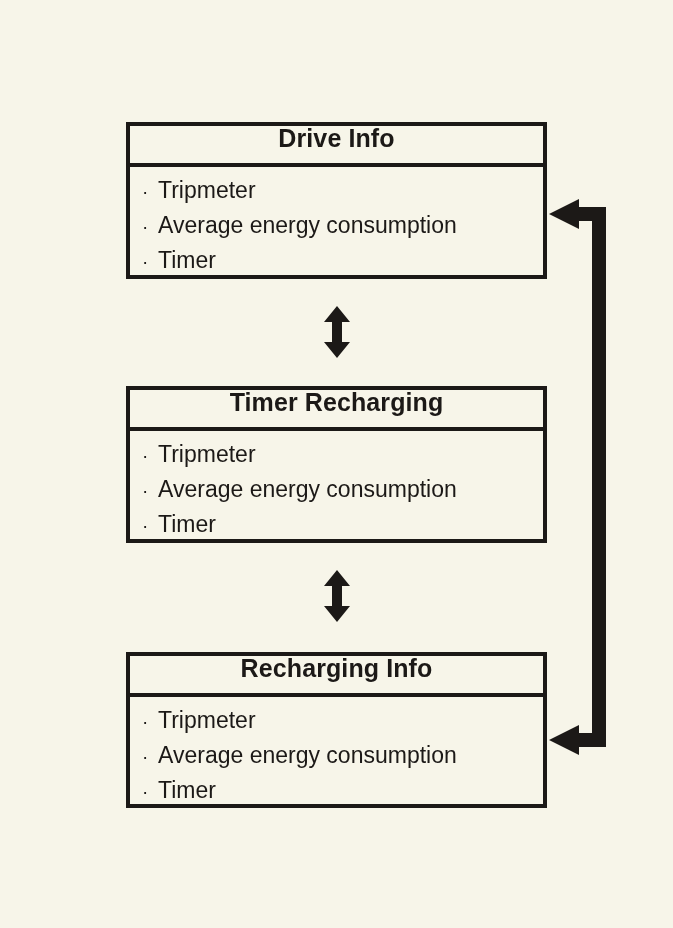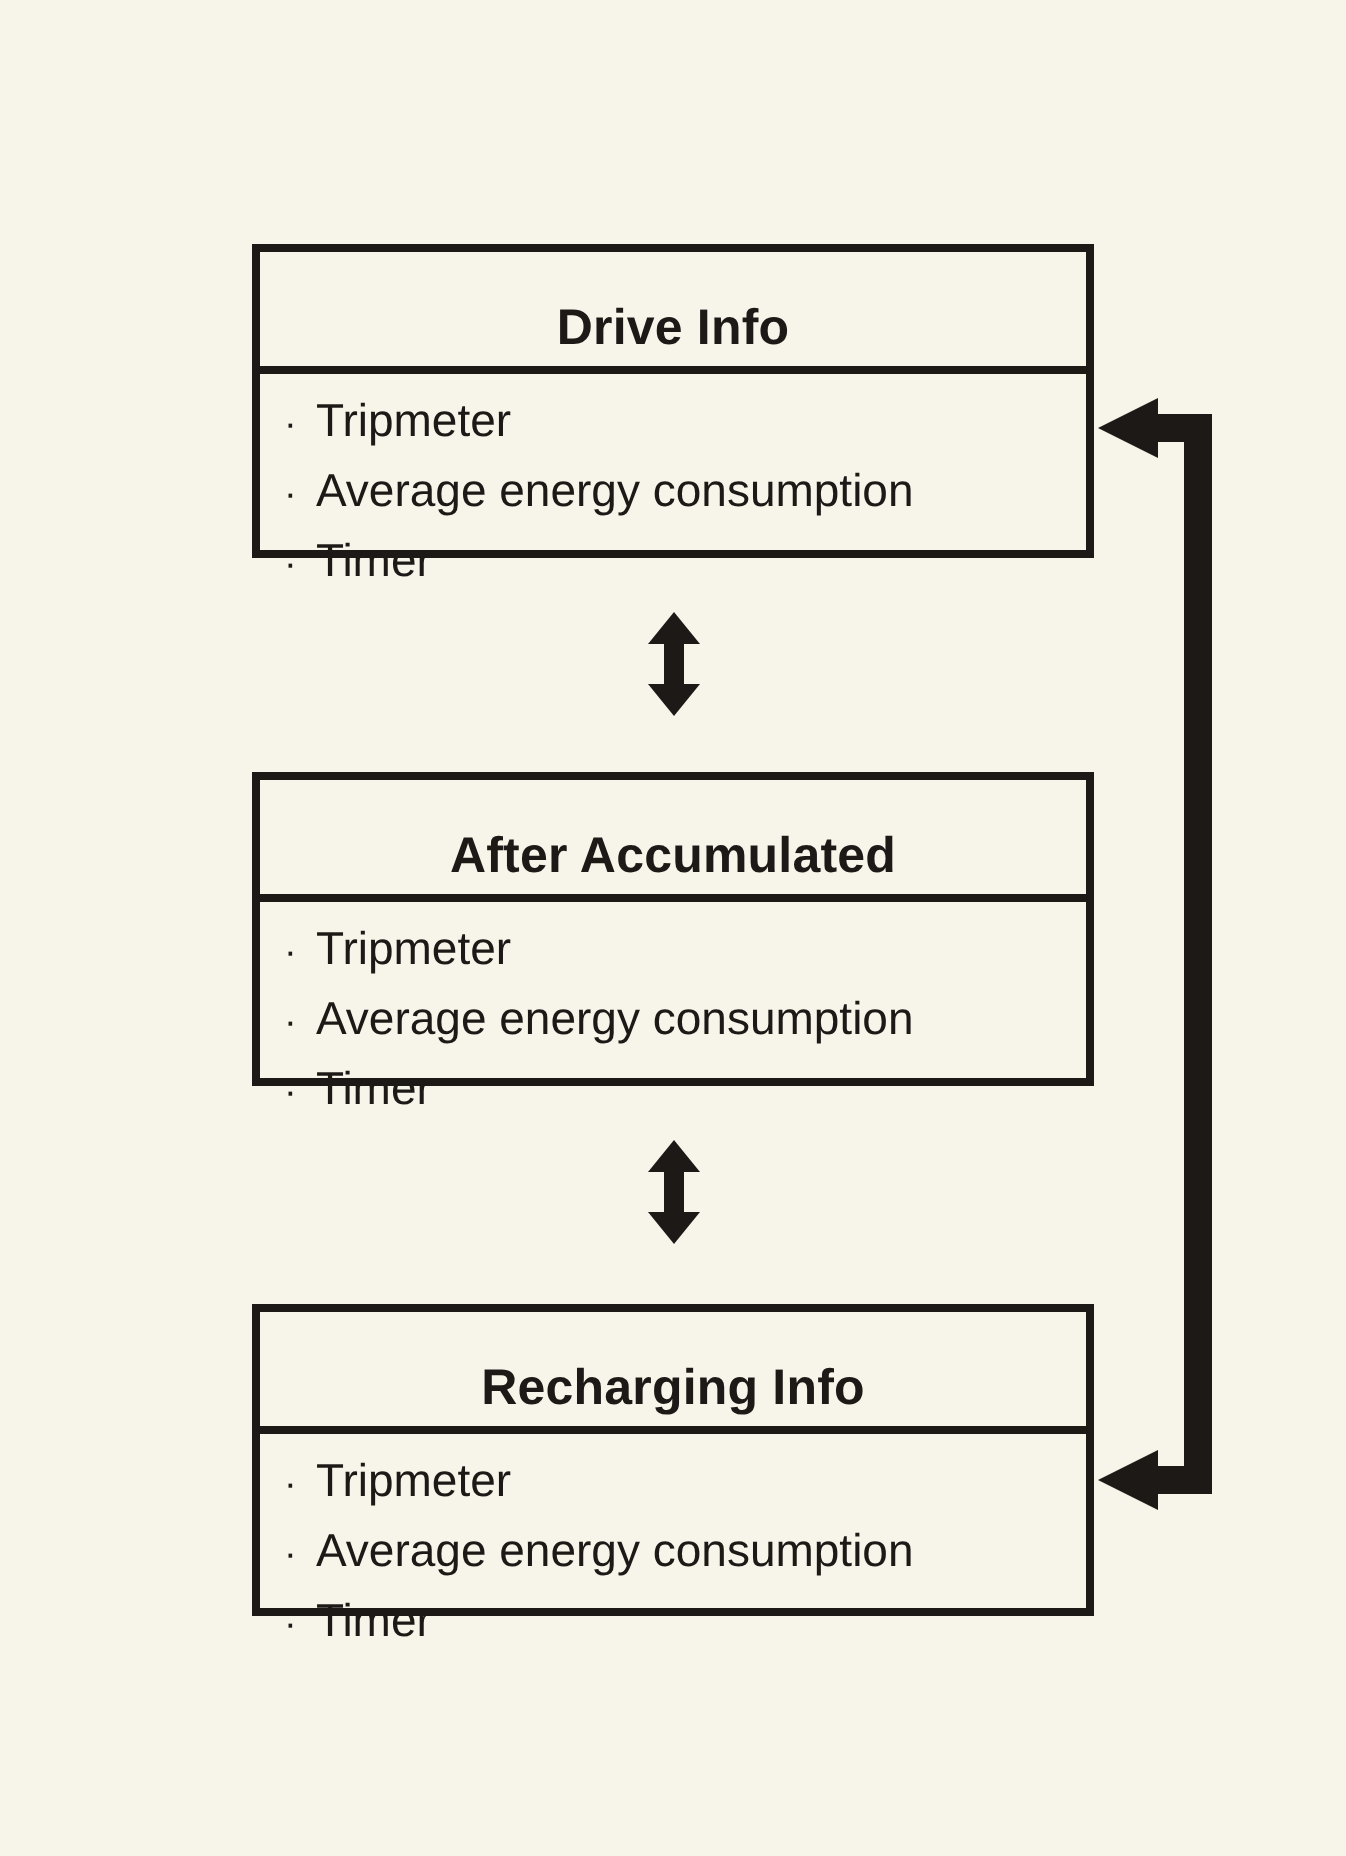--- a/index.html
+++ b/index.html
@@ -32,24 +32,23 @@
   }
   .box-1 { top: 122px; height: 157px; }
   .box-2 { top: 386px; height: 157px; }
   .box-3 { top: 652px; height: 156px; }
 
   .box-header {
     height: 41px;
     box-sizing: border-box;
     border-bottom: 4px solid #1c1917;
     display: flex;
-    align-items: center;
+    align-items: flex-start;
     justify-content: center;
     background: #f7f5e9;
-    margin-top: 20px;
   }
   .box-header-title {
     font-size: 25px;
     font-weight: bold;
     color: #1c1917;
     letter-spacing: 0.1px;
     line-height: 1;
     white-space: nowrap;
   }
 
@@ -131,21 +130,21 @@
   </div>
 
   <div class="dbl-arrow dbl-arrow-1">
     <svg width="30" height="52" viewBox="0 0 30 52" xmlns="http://www.w3.org/2000/svg">
       <path d="M15 0 L28 16 L20 16 L20 36 L28 36 L15 52 L2 36 L10 36 L10 16 L2 16 Z" fill="#1c1917"></path>
     </svg>
   </div>
 
   <div class="info-box box-2">
     <div class="box-header">
-      <span class="box-header-title">After Accumulated</span>
+      <span class="box-header-title">Timer Recharging</span>
     </div>
     <div class="box-body">
       <ul class="feature-list">
         <li class="feature-item">
           <span class="bullet">·</span>
           <span class="feature-label">Tripmeter</span>
         </li>
         <li class="feature-item">
           <span class="bullet">·</span>
           <span class="feature-label">Average energy consumption</span>

